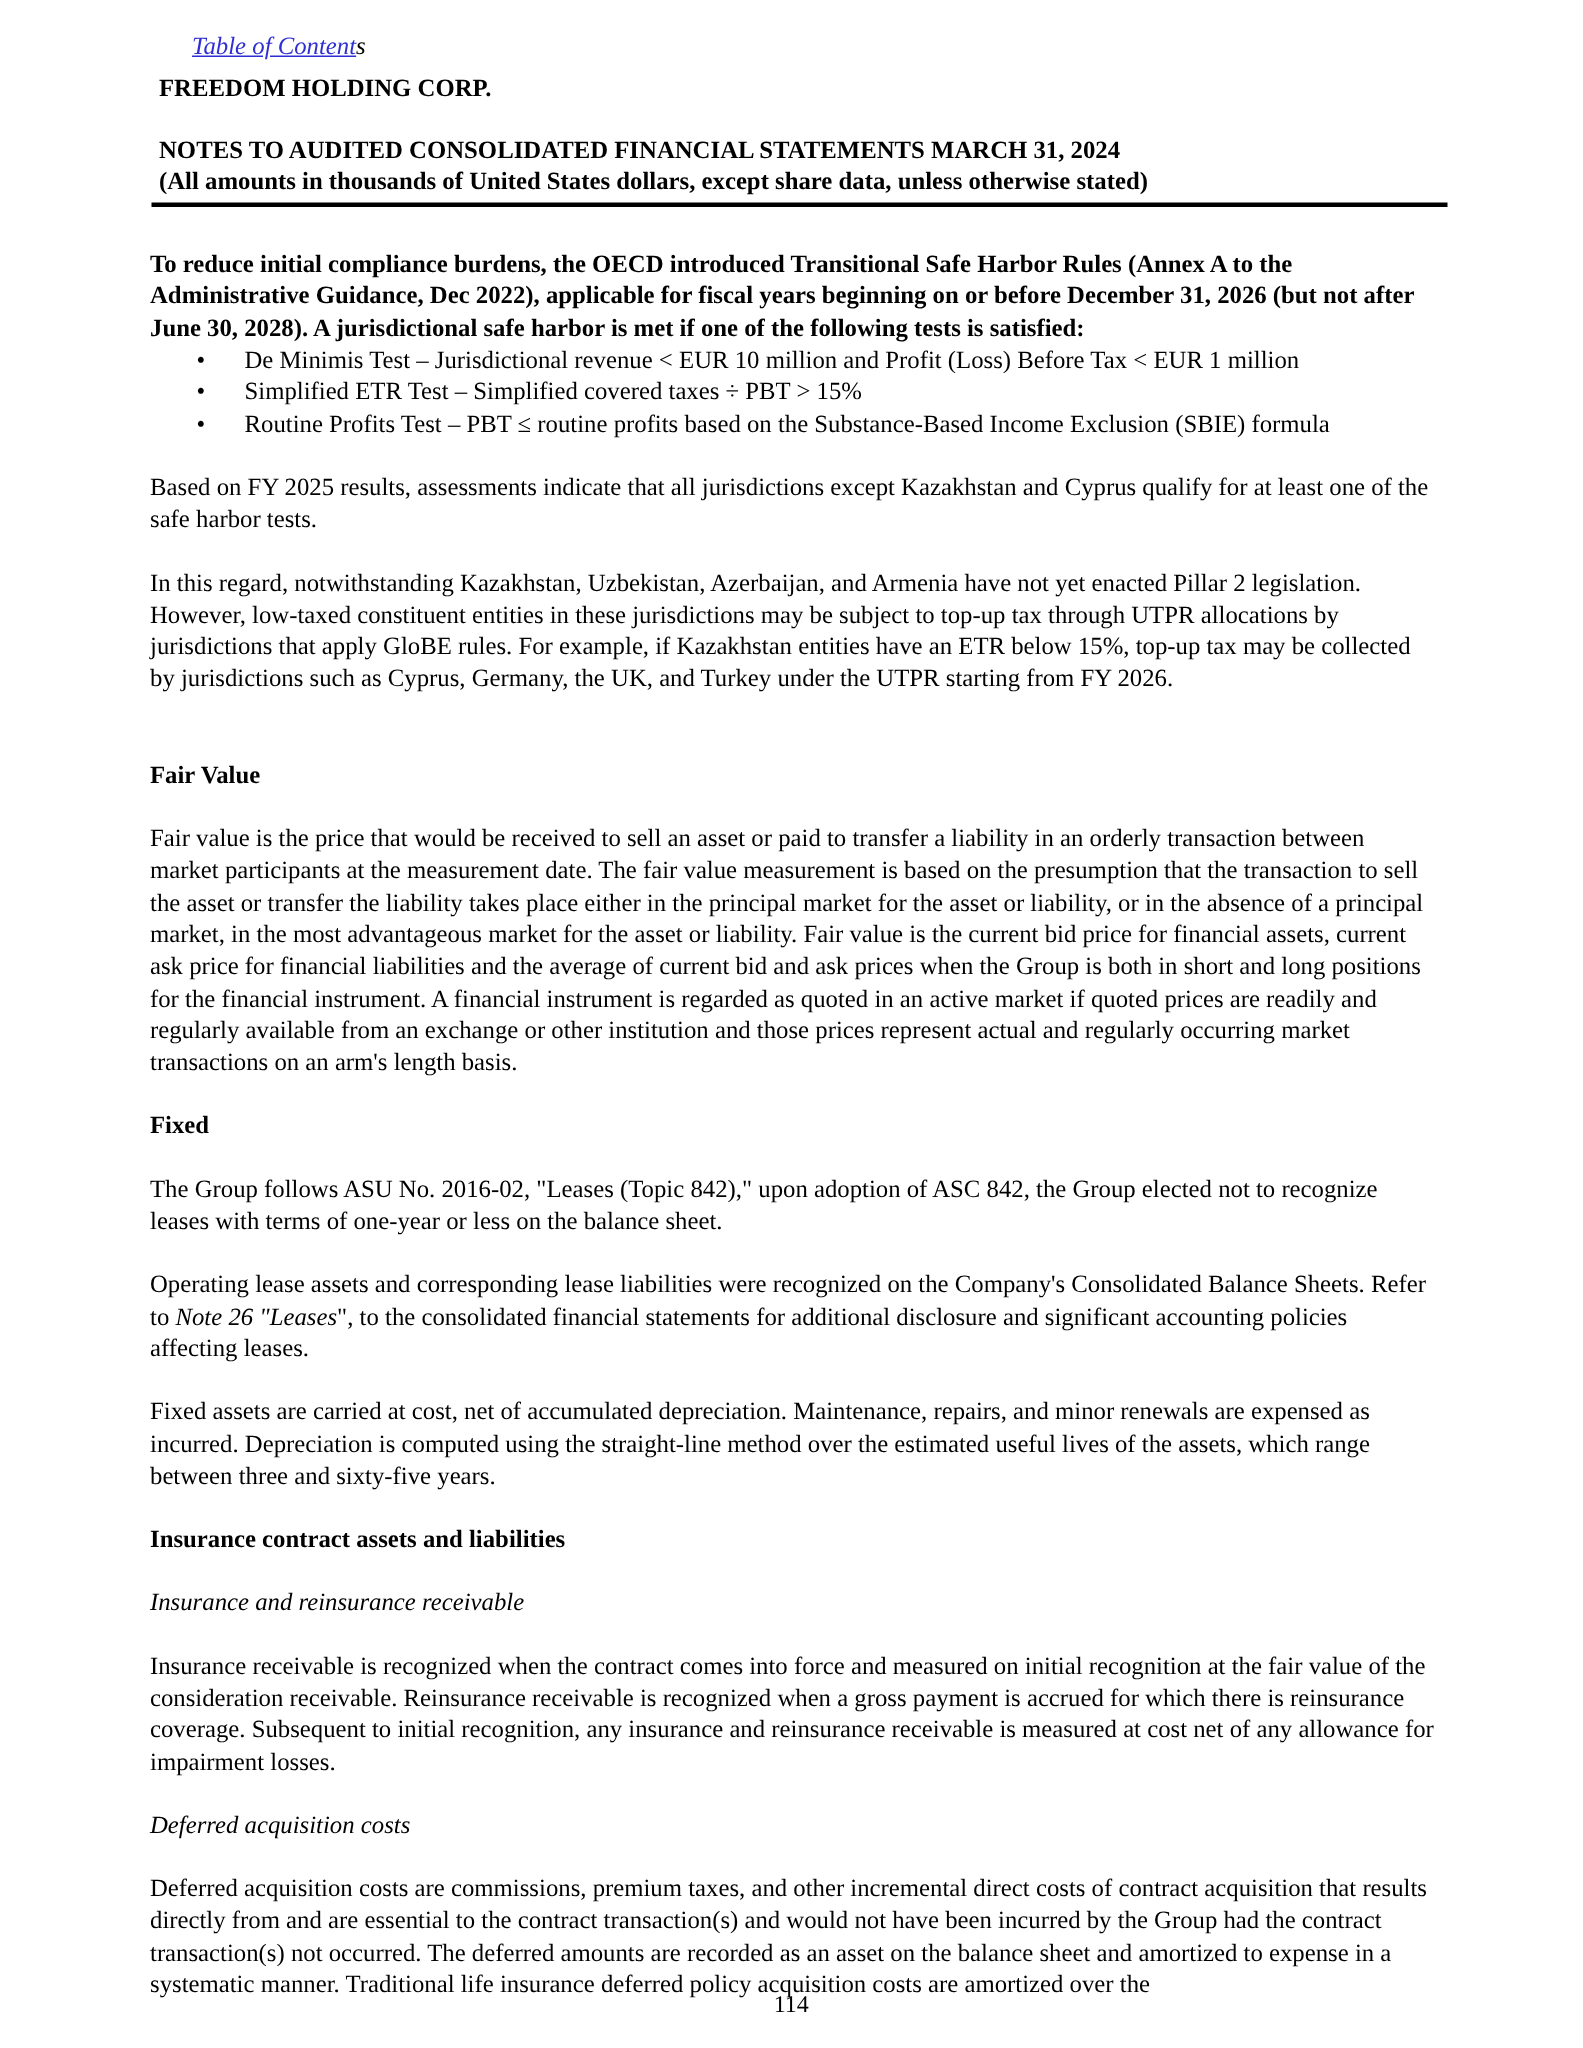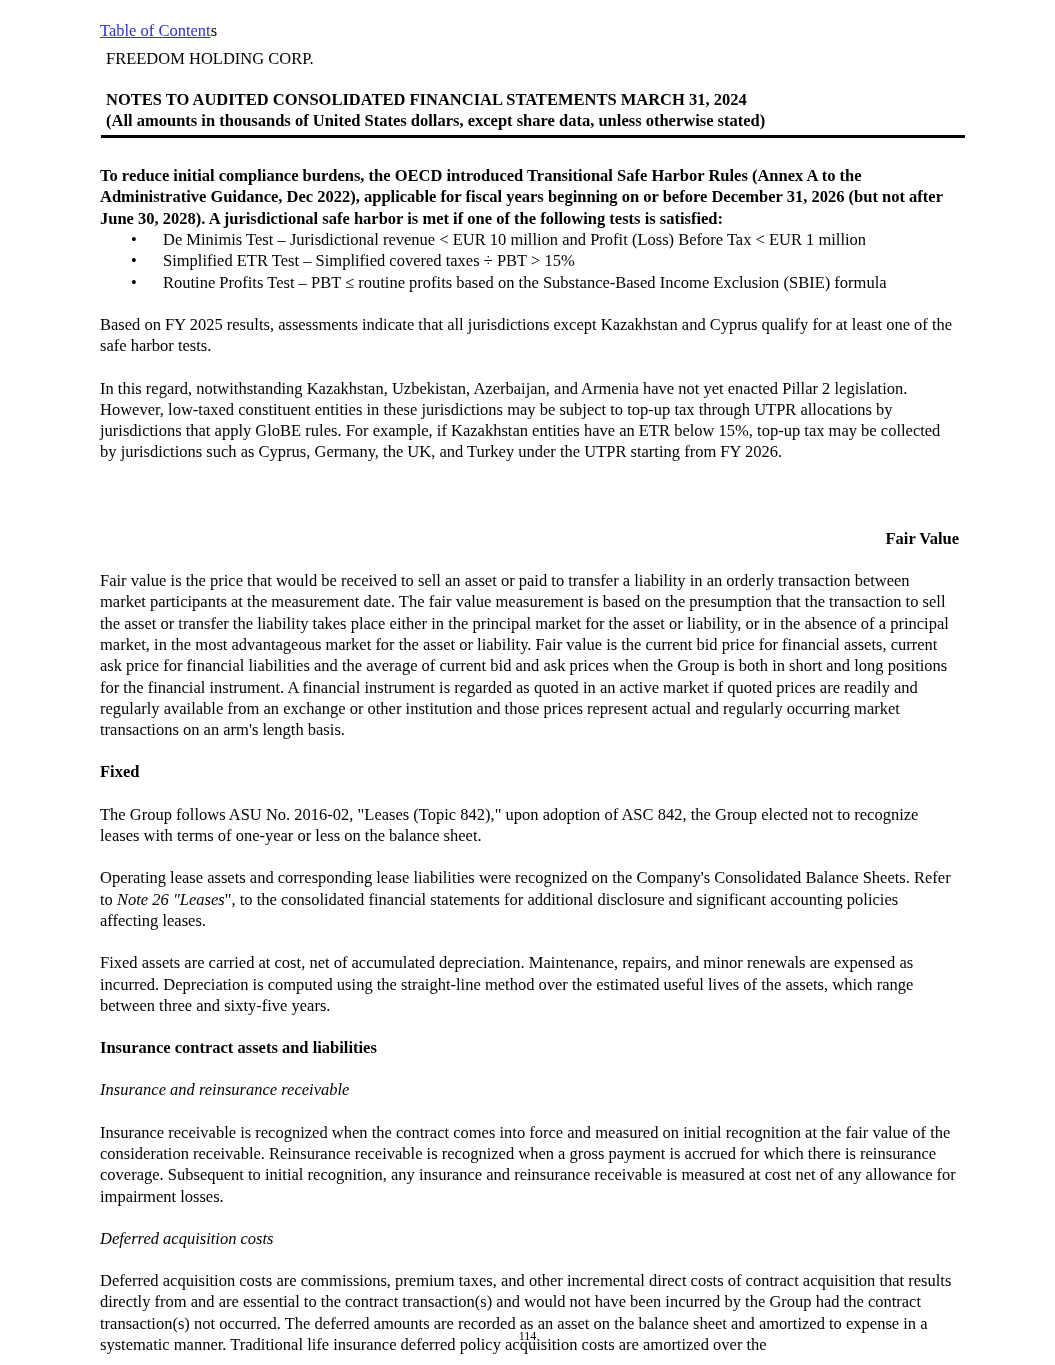--- a/index.html
+++ b/index.html
@@ -18,33 +18,35 @@
     overflow: hidden;
   }
   .page {
     position: absolute;
     left: 100px;
     top: 0;
     width: 859px;
   }
   .toc-line {
     margin-top: 20px;
+    font-style: italic;
+    margin-left: 28px;
   }
   .toc-link {
     color: #2e2ed2;
     text-decoration: underline;
     cursor: pointer;
   }
   .toc-suffix {
     color: #000000;
   }
   .company-name {
     margin-top: 7px;
     padding-left: 6px;
-    font-weight: normal;
+    font-weight: bold;
   }
   .title-block {
     margin-top: 19px;
     padding-left: 6px;
     font-weight: bold;
   }
   .header-rule {
     margin-left: -5px;
     width: 864px;
     border: none;
@@ -53,22 +55,21 @@
     margin-bottom: 0;
   }
   .block {
     margin-top: 21px;
   }
   .block.first-after-rule {
     margin-top: 27px;
     font-weight: bold;
   }
   .block.extra-space {
-    margin-top: 65px;
-    text-align: right;
+    margin-top: 43px;
   }
   .block.no-space {
     margin-top: 0;
   }
   .heading-bold {
     font-weight: bold;
   }
   .heading-bold-italic {
     font-weight: normal;
     font-style: italic;
@@ -89,21 +90,21 @@
   }
   .run-italic {
     font-style: italic;
   }
   .page-footer {
     position: absolute;
     left: 0;
     bottom: 18px;
     width: 100%;
     text-align: center;
-    font-size: 12px;
+    font-size: 16px;
   }
 </style>
 </head>
 <body>
 
 <div class="page">
 
   <div class="toc-line">
     <a class="toc-link" href="#">Table of Content</a><span class="toc-suffix">s</span>
   </div>

